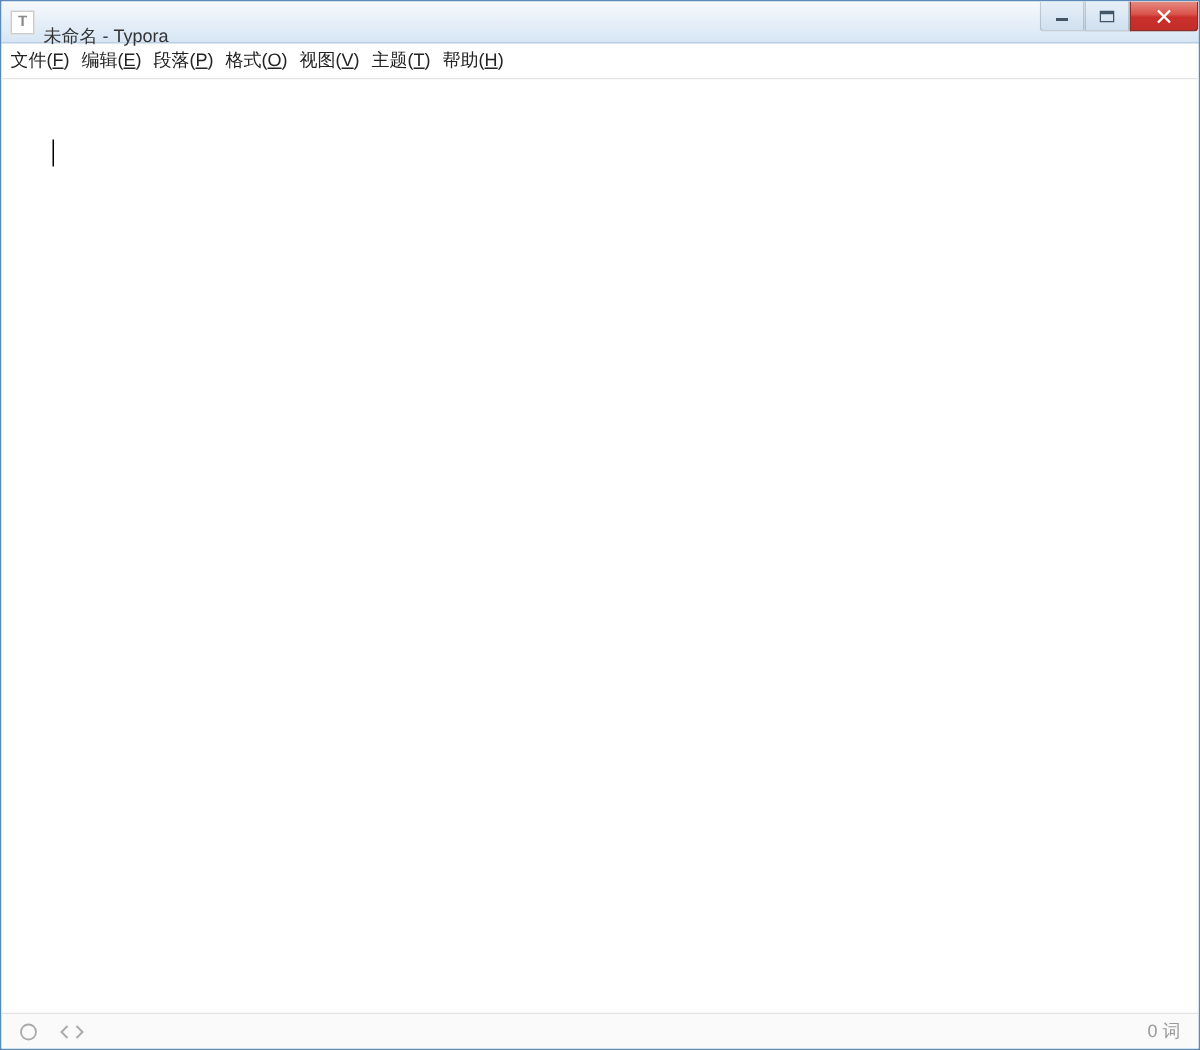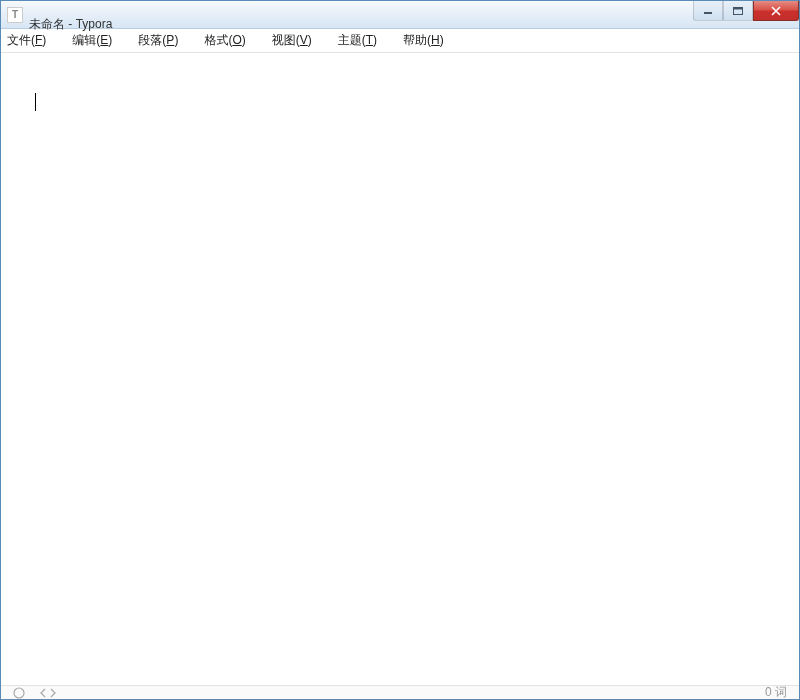--- a/index.html
+++ b/index.html
@@ -77,21 +77,21 @@
     }
     .win-min { border-bottom-left-radius: 3px; }
     .win-btn svg { display: block; }
     .menubar {
       height: 24px;
       background: #fff;
       border-bottom: 1px solid #e3e3e3;
       display: flex;
       align-items: center;
       padding: 0 6px;
-      gap: 26px;
+      gap: 8px;
       font-size: 12px;
       color: #222;
     }
     .menu-item {
       cursor: default;
     }
     .menu-item .ul { text-decoration: underline; }
     .editor-area {
       flex: 1;
       background: #fff;
@@ -99,21 +99,21 @@
       padding: 40px 34px;
     }
     .cursor {
       width: 1px;
       height: 18px;
       background: #000;
       animation: blink 1s step-start infinite;
     }
     @keyframes blink { 50% { opacity: 0; } }
     .statusbar {
-      height: 14px;
+      height: 24px;
       border-top: 1px solid #e3e3e3;
       background: #fafafa;
       display: flex;
       align-items: center;
       padding: 0 12px;
       color: #999;
       font-size: 12px;
       justify-content: space-between;
     }
     .status-left { display: flex; align-items: center; gap: 14px; }

